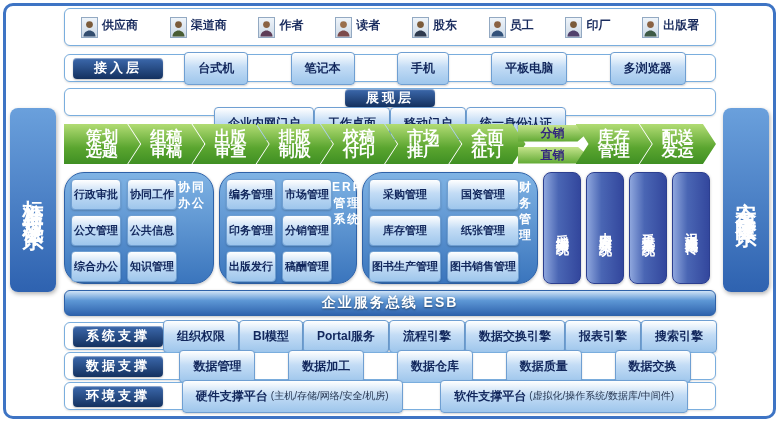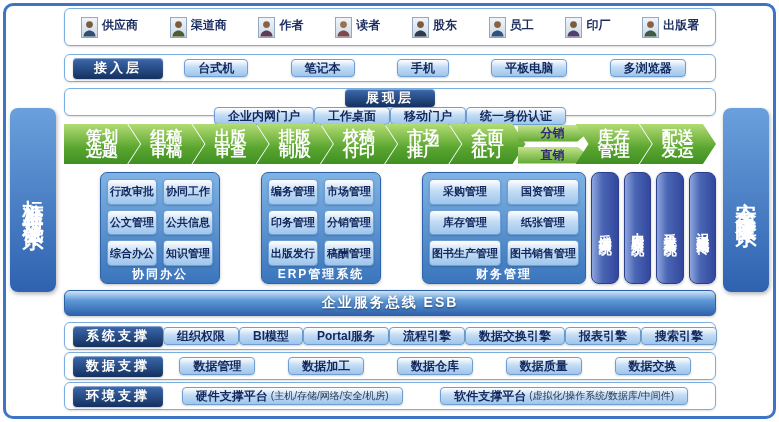--- a/index.html
+++ b/index.html
@@ -20,38 +20,38 @@
   .role .avatar { width:17px; height:21px; border:1px solid #93a9c2; background:linear-gradient(#eef4fa,#cdd9e6); overflow:hidden; }
   .role .rlabel { font-size:12px; font-weight:bold; color:#1a2c5e; }
 
   .band { position:absolute; left:64px; width:652px; height:28px; border:1px solid #7aaede; border-radius:6px; background:#fff;
     display:flex; align-items:center; padding:0 8px; box-shadow:0 1px 2px rgba(0,0,0,.12); }
   .band-label { min-width:90px; height:21px; border-radius:4px; background:linear-gradient(180deg,#3c69ad,#14315f);
     color:#fff; font-size:13px; font-weight:bold; display:flex; align-items:center; justify-content:center; letter-spacing:3px;
     box-shadow:inset 0 1px 1px rgba(255,255,255,.45), 0 1px 2px rgba(0,0,0,.25); }
   .band-items { flex:1; display:flex; justify-content:space-around; align-items:center; }
 
-  .btn { height:18px; padding:0 13px; border:1px solid #6f9fd2; border-radius:4px;
+  .btn { height:33px; padding:0 13px; border:1px solid #6f9fd2; border-radius:4px;
     background:linear-gradient(180deg,#ffffff,#c3dcf5 45%,#9ec6ec); color:#12275c; font-size:12px; font-weight:bold;
     display:flex; align-items:center; justify-content:center; box-shadow:0 1px 2px rgba(0,0,0,.18); white-space:nowrap; }
 
   .process { position:absolute; left:64px; top:122px; width:652px; height:44px; display:flex; align-items:center; }
   .chev { position:relative; height:40px; flex:1; margin-left:-12px;
     background:linear-gradient(180deg,#b2dc74,#5aa52f 60%,#3f8f23);
     clip-path:polygon(0 0, calc(100% - 13px) 0, 100% 50%, calc(100% - 13px) 100%, 0 100%, 13px 50%);
     color:#fff; font-size:16px; font-weight:bold; display:flex; flex-direction:column; align-items:center; justify-content:center; line-height:14px; }
   .chev.first { margin-left:0; clip-path:polygon(0 0, calc(100% - 13px) 0, 100% 50%, calc(100% - 13px) 100%, 0 100%); }
   .branch { width:70px; margin-left:-8px; display:flex; flex-direction:column; gap:5px; justify-content:center; }
   .branch-arrow { height:17px; background:linear-gradient(180deg,#c4e48b,#5fa832);
     clip-path:polygon(0 0, calc(100% - 10px) 0, 100% 50%, calc(100% - 10px) 100%, 0 100%);
     color:#33277e; font-size:12px; font-weight:bold; display:flex; align-items:center; justify-content:center; }
 
   .modules { position:absolute; left:64px; top:172px; width:652px; height:112px; display:flex; gap:5px; }
-  .module { border-radius:7px; background:linear-gradient(180deg,#7fb3e4,#3a75bd); border:1px solid #2e62a8;
-    padding:6px 6px 1px; display:flex; flex-direction:column; box-shadow:0 1px 3px rgba(0,0,0,.25);margin-left:36px; }
+  .module { border-radius:20px; background:linear-gradient(180deg,#7fb3e4,#3a75bd); border:1px solid #2e62a8;
+    padding:6px 6px 1px; display:flex; flex-direction:row; box-shadow:0 1px 3px rgba(0,0,0,.25); }
   .module.m1 { width:150px; } .module.m2 { width:138px; } .module.m3 { width:176px; }
   .module-grid { flex:1; display:grid; grid-template-columns:1fr 1fr; gap:5px 6px; }
   .module-grid .btn { height:auto; padding:0 2px; font-size:11px; }
   .module-title { height:16px; line-height:16px; text-align:center; color:#fff; font-size:12px; font-weight:bold; letter-spacing:2px; }
   .vbox { width:38px; border-radius:8px; border:1px solid #2c3f8f; color:#fff;
     background:linear-gradient(90deg,#8ea6dd,#4a66b4 40%,#33479d); display:flex; align-items:center; justify-content:center;
     box-shadow:0 1px 3px rgba(0,0,0,.25); }
   .vbox span { writing-mode:vertical-rl; text-orientation:upright; font-size:13px; font-weight:bold; letter-spacing:2px; }
 
   .esb { position:absolute; left:64px; top:290px; width:652px; height:26px; border-radius:6px; border:1px solid #2e62a8;

